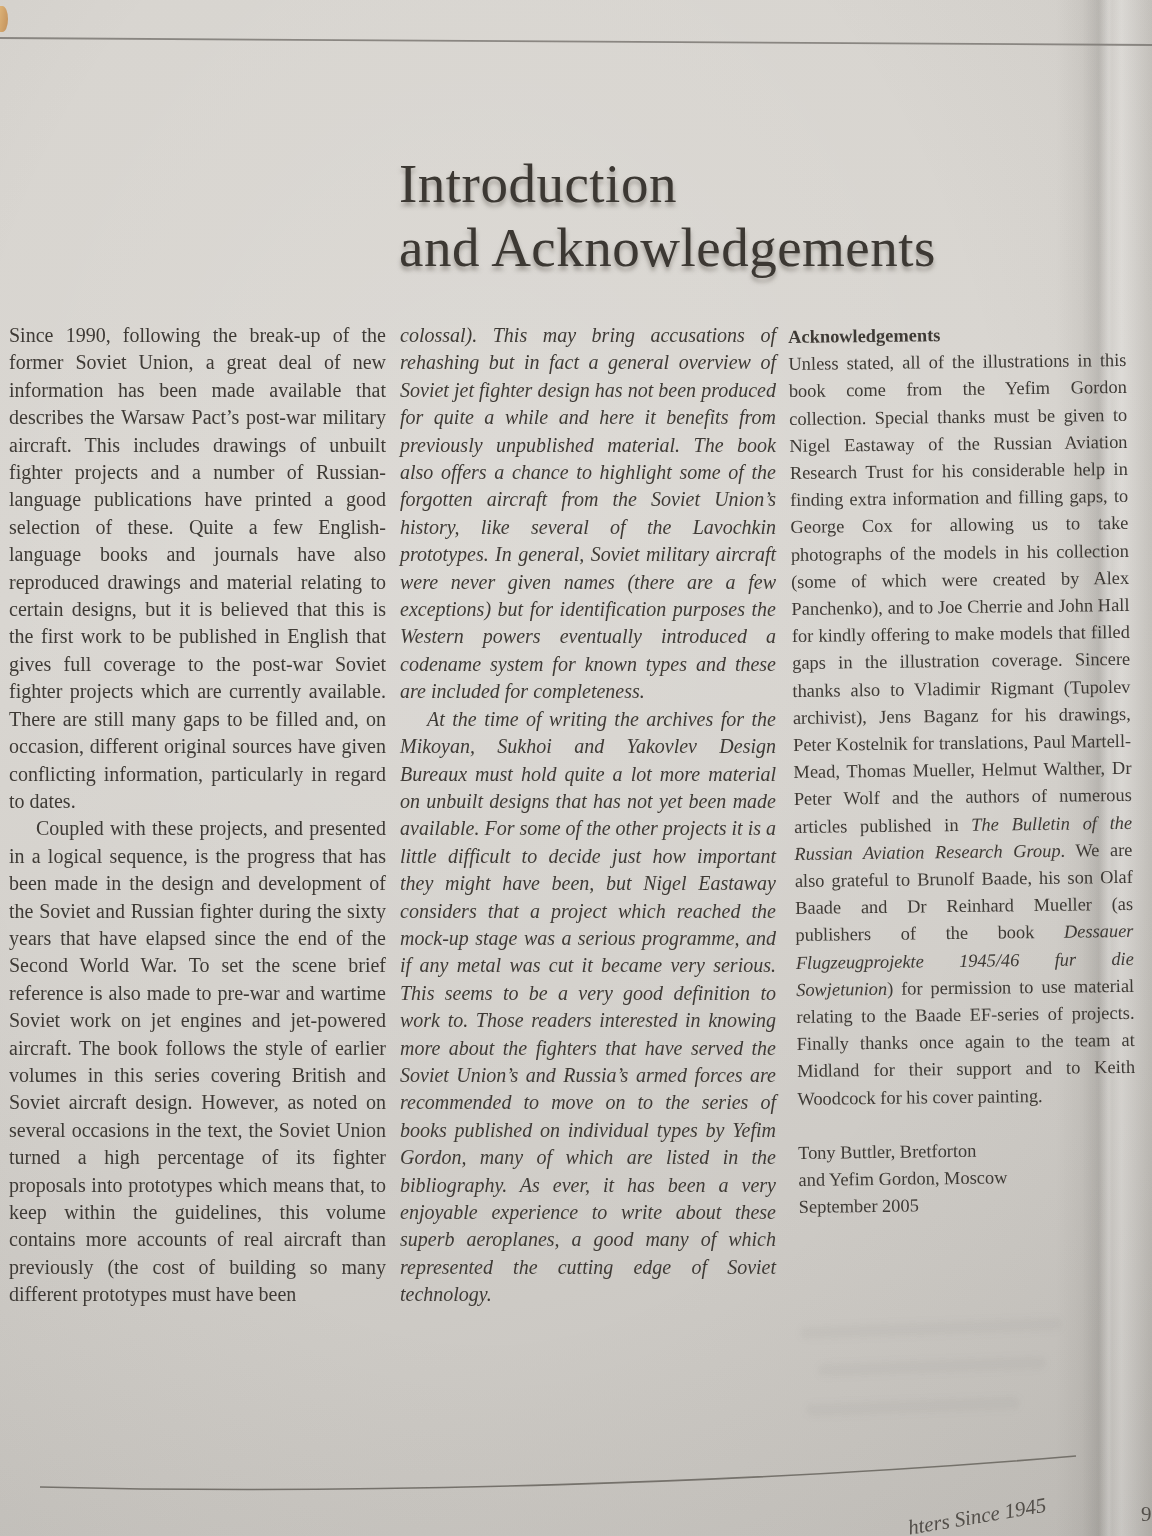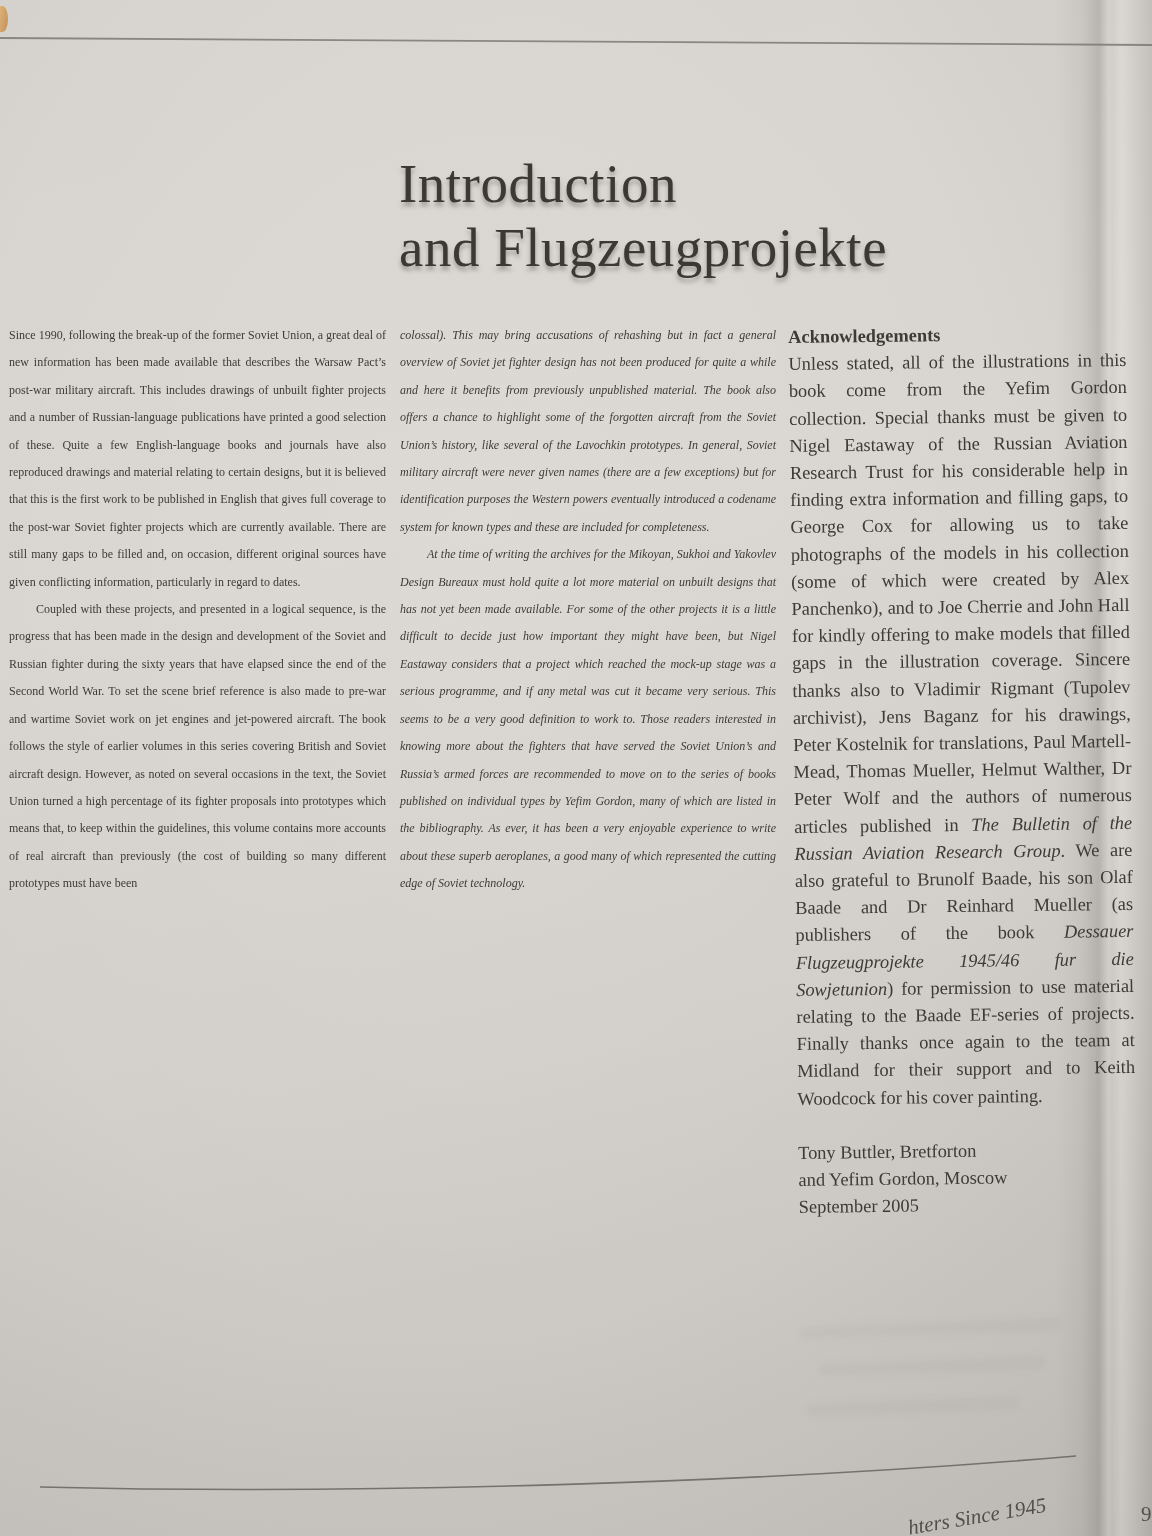--- a/index.html
+++ b/index.html
@@ -41,21 +41,21 @@
   .page-title {
     position: absolute; left: 399px; top: 152px;
     font-size: 55px; line-height: 64px; letter-spacing: 0.5px;
     color: #3c3833;
     text-shadow: 0 4px 4px rgba(110,104,96,0.55);
   }
 
   .col {
     position: absolute;
     text-align: justify;
-    font-size: 12px;
+    font-size: 20px;
     line-height: 27.4px;
   }
   .col p { margin: 0; }
   .col p.indent { text-indent: 27px; }
   .col-1 { left: 9px;  top: 322px; width: 377px; }
   .col-2 { left: 400px; top: 322px; width: 376px; font-style: italic; }
   .col-3 {
     left: 788px; top: 324px; width: 338px;
     font-size: 18.4px; line-height: 27.2px;
     transform: rotate(-0.7deg); transform-origin: left top;
@@ -98,21 +98,21 @@
   <div class="page-crease"></div>
   <div class="finger-edge"></div>
 
   <svg class="rules-svg" width="1152" height="1536" viewBox="0 0 1152 1536">
     <path d="M 0 38 L 1152 45" stroke="#7b7873" stroke-width="1.8" fill="none" opacity="0.85"></path>
     <path d="M 40 1487 C 360 1495, 760 1483, 1076 1456" stroke="#6b6862" stroke-width="1.6" fill="none" opacity="0.9"></path>
   </svg>
 
   <div class="page-title">
     <div>Introduction</div>
-    <div>and Flugzeugprojekte</div>
+    <div>and Acknowledgements</div>
   </div>
 
   <div class="col col-1">
     <p>Since 1990, following the break-up of the former Soviet Union, a great deal of new information has been made available that describes the Warsaw Pact’s post-war military aircraft. This includes drawings of unbuilt fighter projects and a number of Russian-language publications have printed a good selection of these. Quite a few English-language books and journals have also reproduced drawings and material relating to certain designs, but it is believed that this is the first work to be published in English that gives full coverage to the post-war Soviet fighter projects which are currently available. There are still many gaps to be filled and, on occasion, different original sources have given conflicting information, particularly in regard to dates.</p>
     <p class="indent">Coupled with these projects, and presented in a logical sequence, is the progress that has been made in the design and development of the Soviet and Russian fighter during the sixty years that have elapsed since the end of the Second World War. To set the scene brief reference is also made to pre-war and wartime Soviet work on jet engines and jet-powered aircraft. The book follows the style of earlier volumes in this series covering British and Soviet aircraft design. However, as noted on several occasions in the text, the Soviet Union turned a high percentage of its fighter proposals into prototypes which means that, to keep within the guidelines, this volume contains more accounts of real aircraft than previously (the cost of building so many different prototypes must have been</p>
   </div>
 
   <div class="col col-2">
     <p>colossal). This may bring accusations of rehashing but in fact a general overview of Soviet jet fighter design has not been produced for quite a while and here it benefits from previously unpublished material. The book also offers a chance to highlight some of the forgotten aircraft from the Soviet Union’s history, like several of the Lavochkin prototypes. In general, Soviet military aircraft were never given names (there are a few exceptions) but for identification purposes the Western powers eventually introduced a codename system for known types and these are included for completeness.</p>
     <p class="indent">At the time of writing the archives for the Mikoyan, Sukhoi and Yakovlev Design Bureaux must hold quite a lot more material on unbuilt designs that has not yet been made available. For some of the other projects it is a little difficult to decide just how important they might have been, but Nigel Eastaway considers that a project which reached the mock-up stage was a serious programme, and if any metal was cut it became very serious. This seems to be a very good definition to work to. Those readers interested in knowing more about the fighters that have served the Soviet Union’s and Russia’s armed forces are recommended to move on to the series of books published on individual types by Yefim Gordon, many of which are listed in the bibliography. As ever, it has been a very enjoyable experience to write about these superb aeroplanes, a good many of which represented the cutting edge of Soviet technology.</p>

